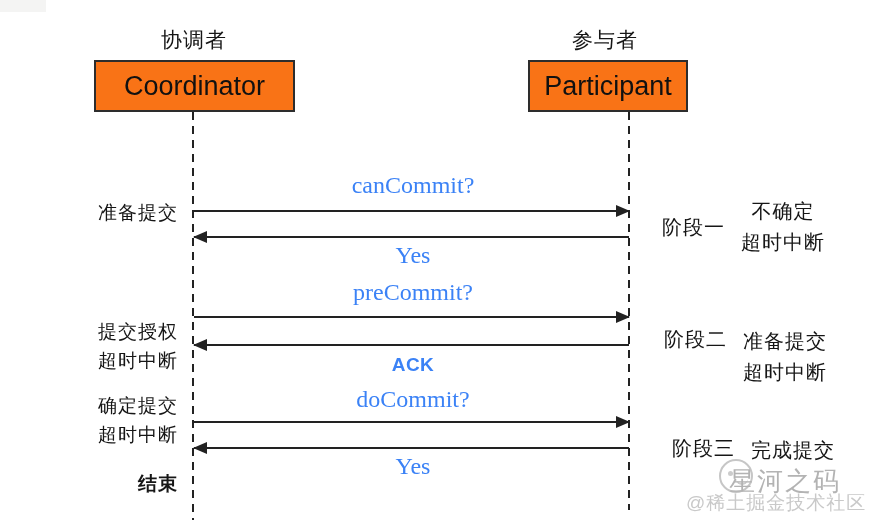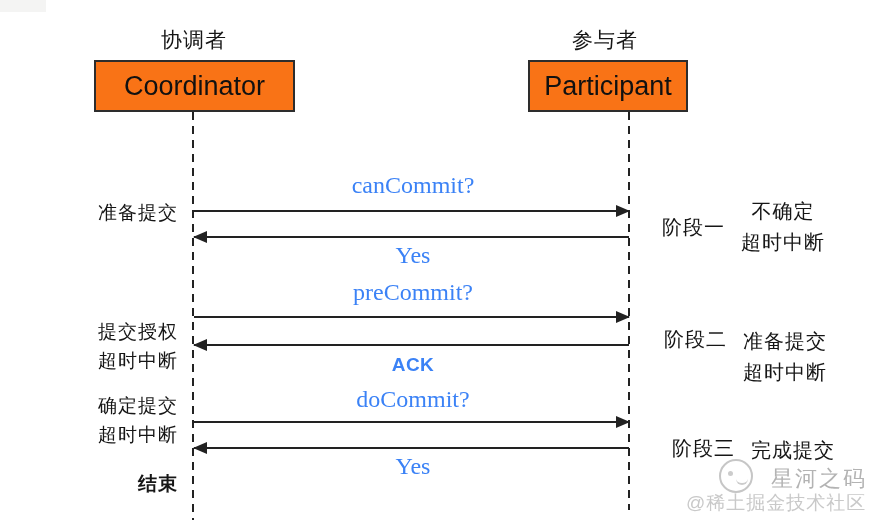--- a/index.html
+++ b/index.html
@@ -105,22 +105,22 @@
   }
   .wm-logo::before{
     content:"";position:absolute;left:7px;top:10px;width:5px;height:5px;
     border-radius:50%;background:#cccccc;
   }
   .wm-logo::after{
     content:"";position:absolute;left:15px;top:15px;width:12px;height:7px;
     border-bottom:2px solid #cccccc;border-radius:0 0 8px 8px;
   }
   .wm-brand{
-    position:absolute;left:771px;top:464px;
-    font-size:22px;font-weight:500;color:var(--wm1);letter-spacing:2px;white-space:nowrap;
+    position:absolute;left:729px;top:464px;
+    font-size:26px;font-weight:500;color:var(--wm1);letter-spacing:2px;white-space:nowrap;
   }
   .wm-community{
     position:absolute;left:686px;top:490px;
     font-size:19px;color:var(--wm2);letter-spacing:1px;white-space:nowrap;
   }
 </style>
 </head>
 <body>
 
 <div id="stage">

